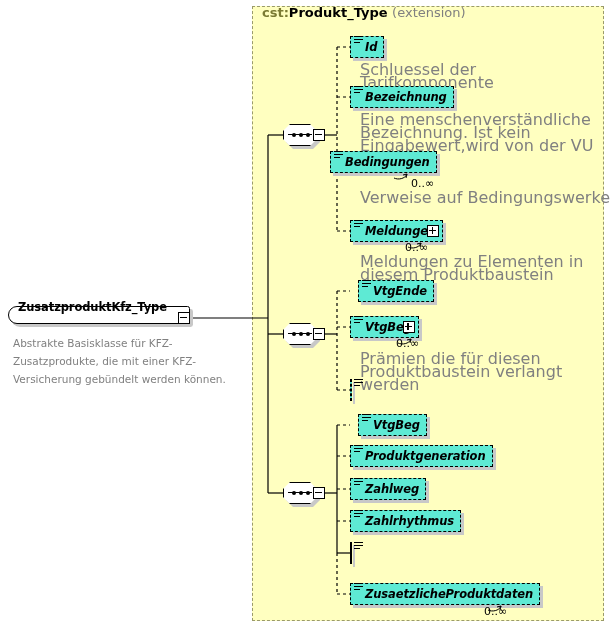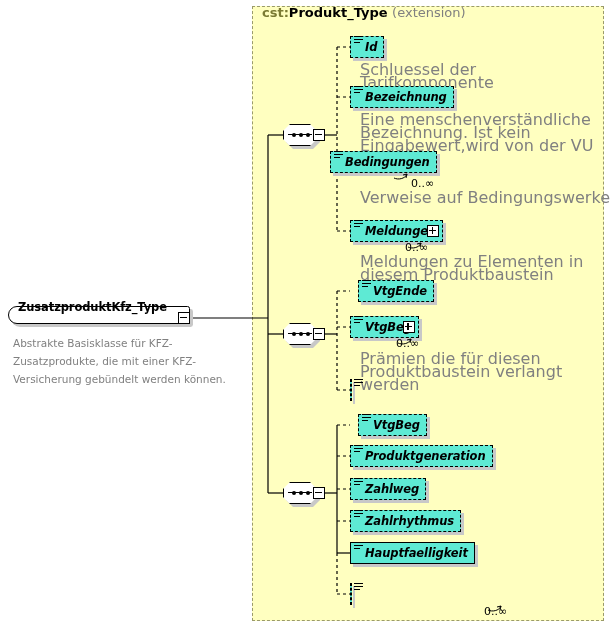--- a/index.html
+++ b/index.html
@@ -473,27 +473,27 @@
     </span>
   <span class="elabel">Zahlrhythmus</span>
 </div>
 
 <div class="elem required" style="left:350px; top:542px;">
   <span class="lines-icon">
       <i></i>
       <i></i>
       <i></i>
     </span>
-  <span class="elabel">Hauptfaelligkeit</span>
 </div>
 
 <div class="elem" style="left:350px; top:583px;">
   <span class="lines-icon">
       <i></i>
       <i></i>
       <i></i>
     </span>
+  <span class="elabel">ZusaetzlicheProduktdaten</span>
   <svg class="repeat-arrow" style="left:136px; top:19px;" viewBox="0 0 16 9">
     <path d="M1,7 C5,9 12,8 14,3" stroke="#000" stroke-width="1" fill="none"></path>
     <path d="M14,3 L10,4 M14,3 L13,7" stroke="#000" stroke-width="1" fill="none"></path>
   </svg>
 </div>
 <div class="card" style="left:484px; top:605px;">0..∞</div>
 
 </body></html>

